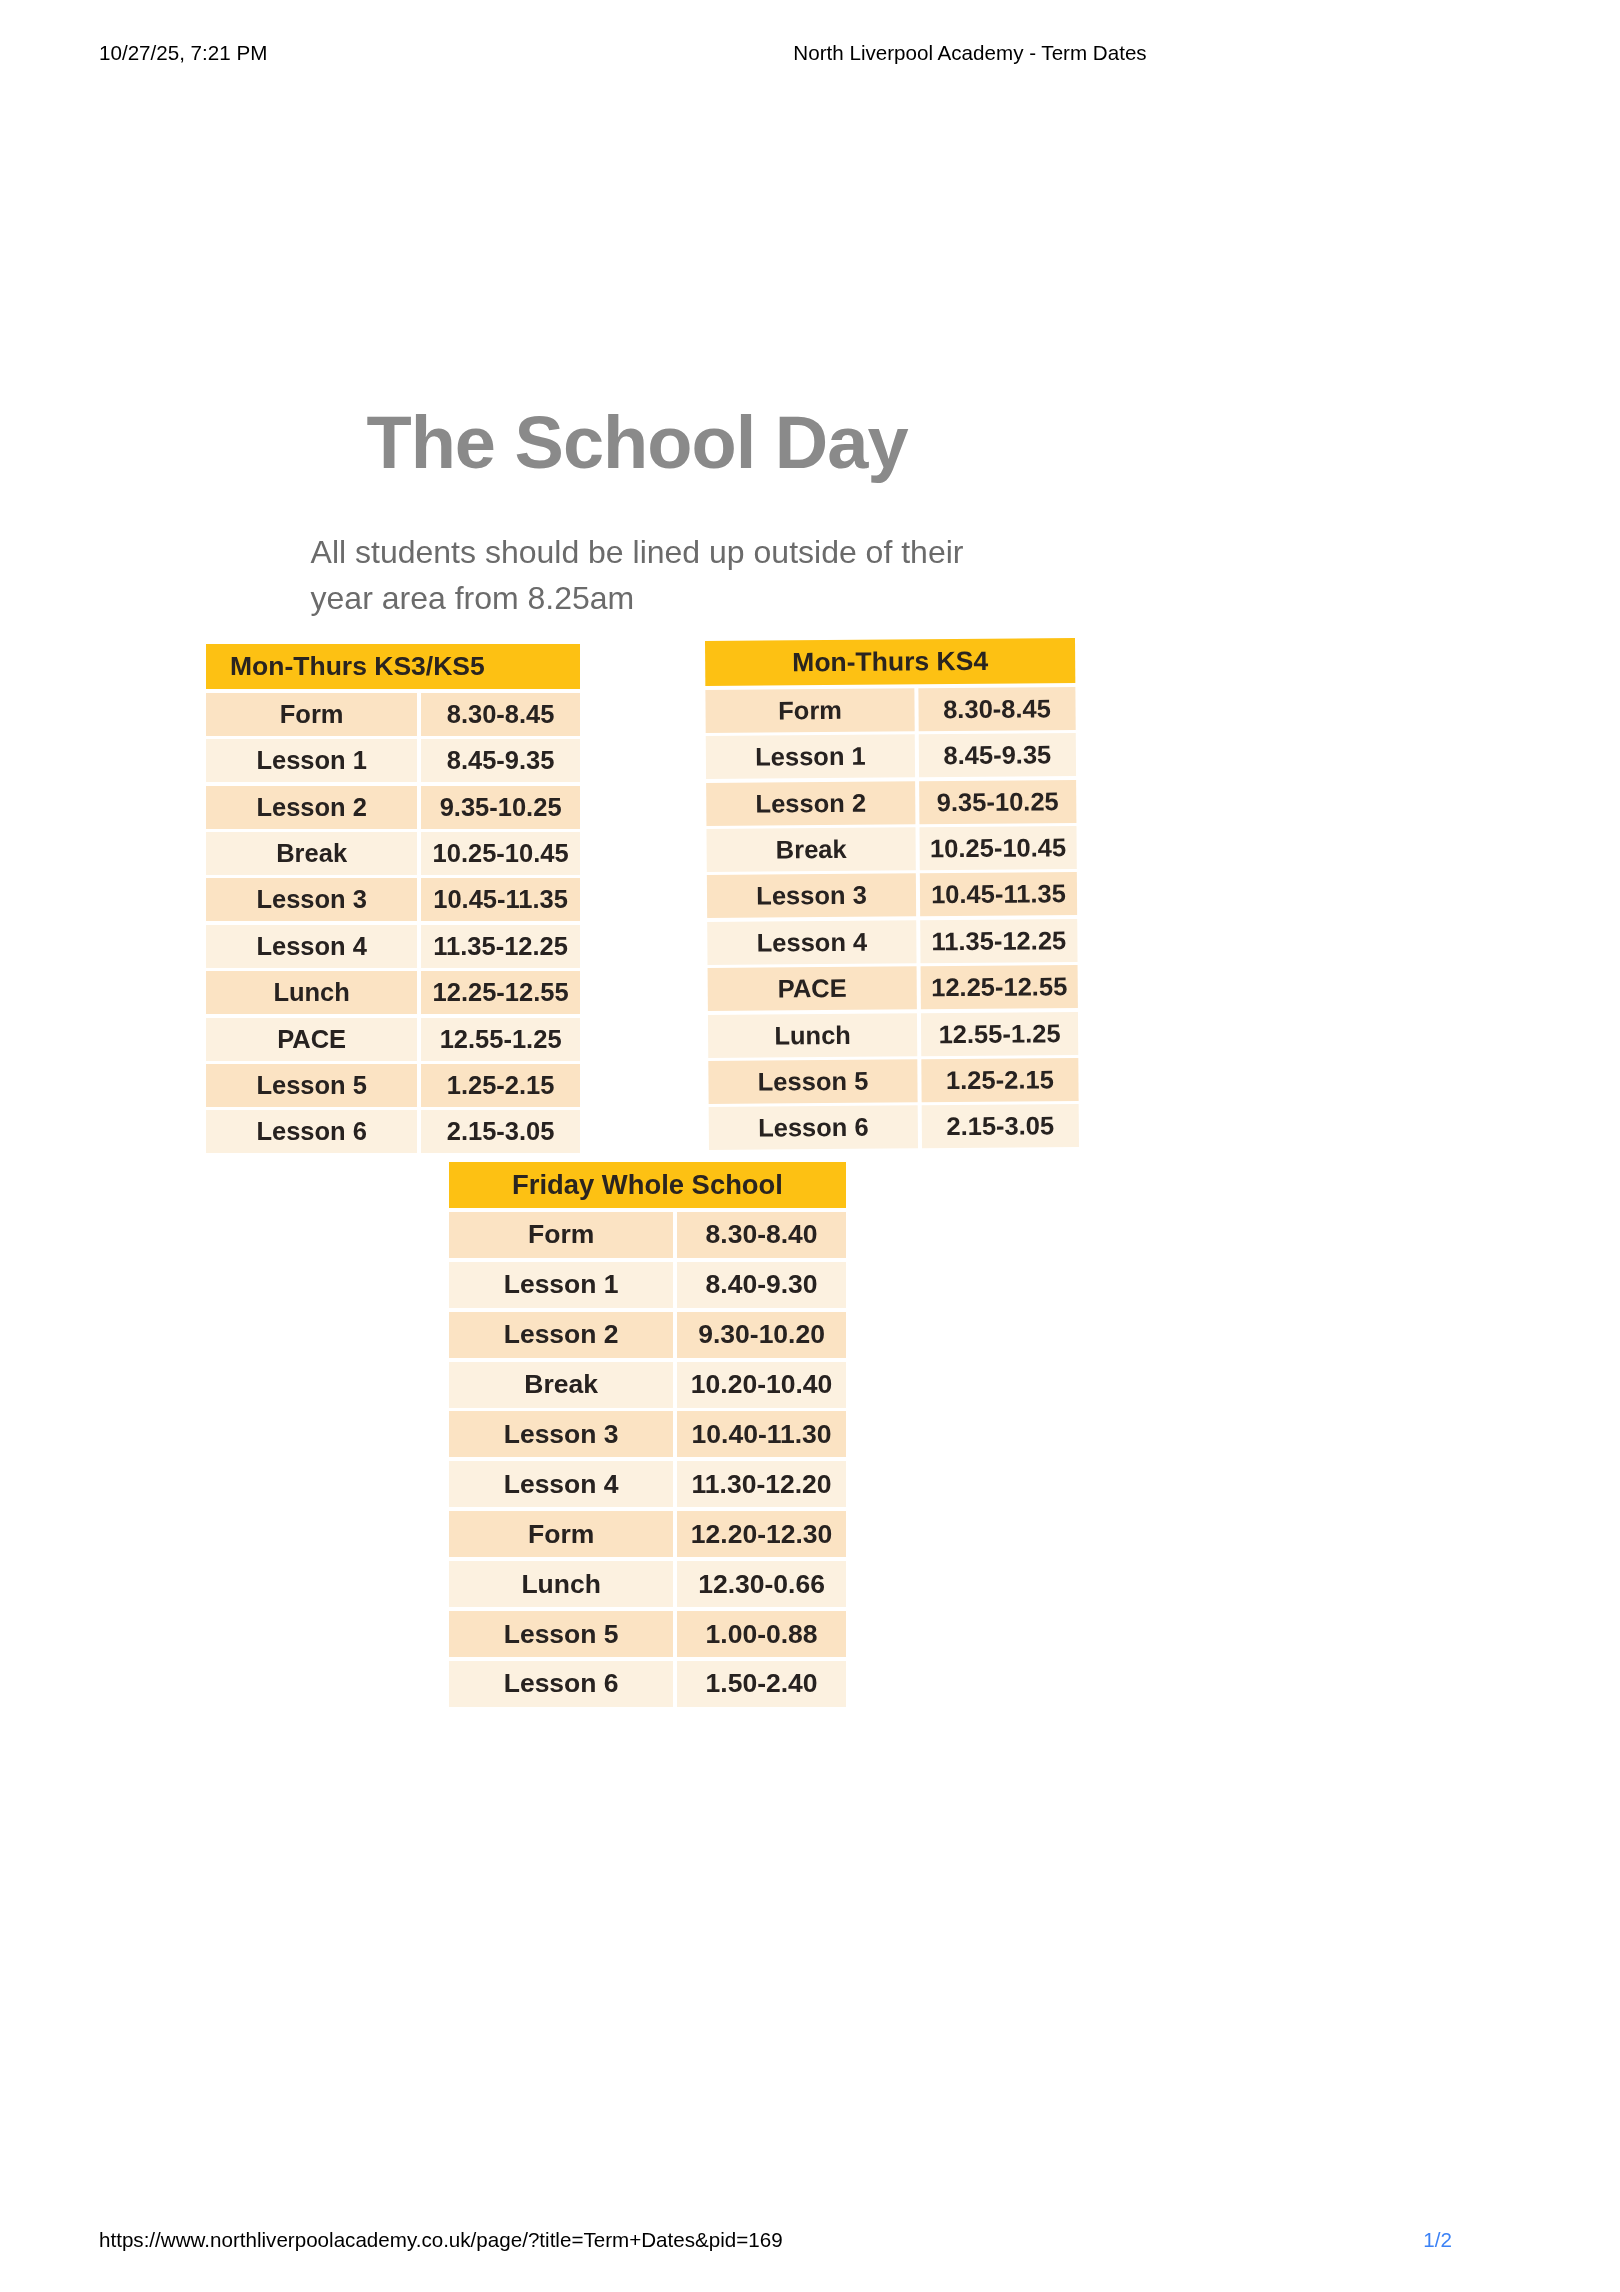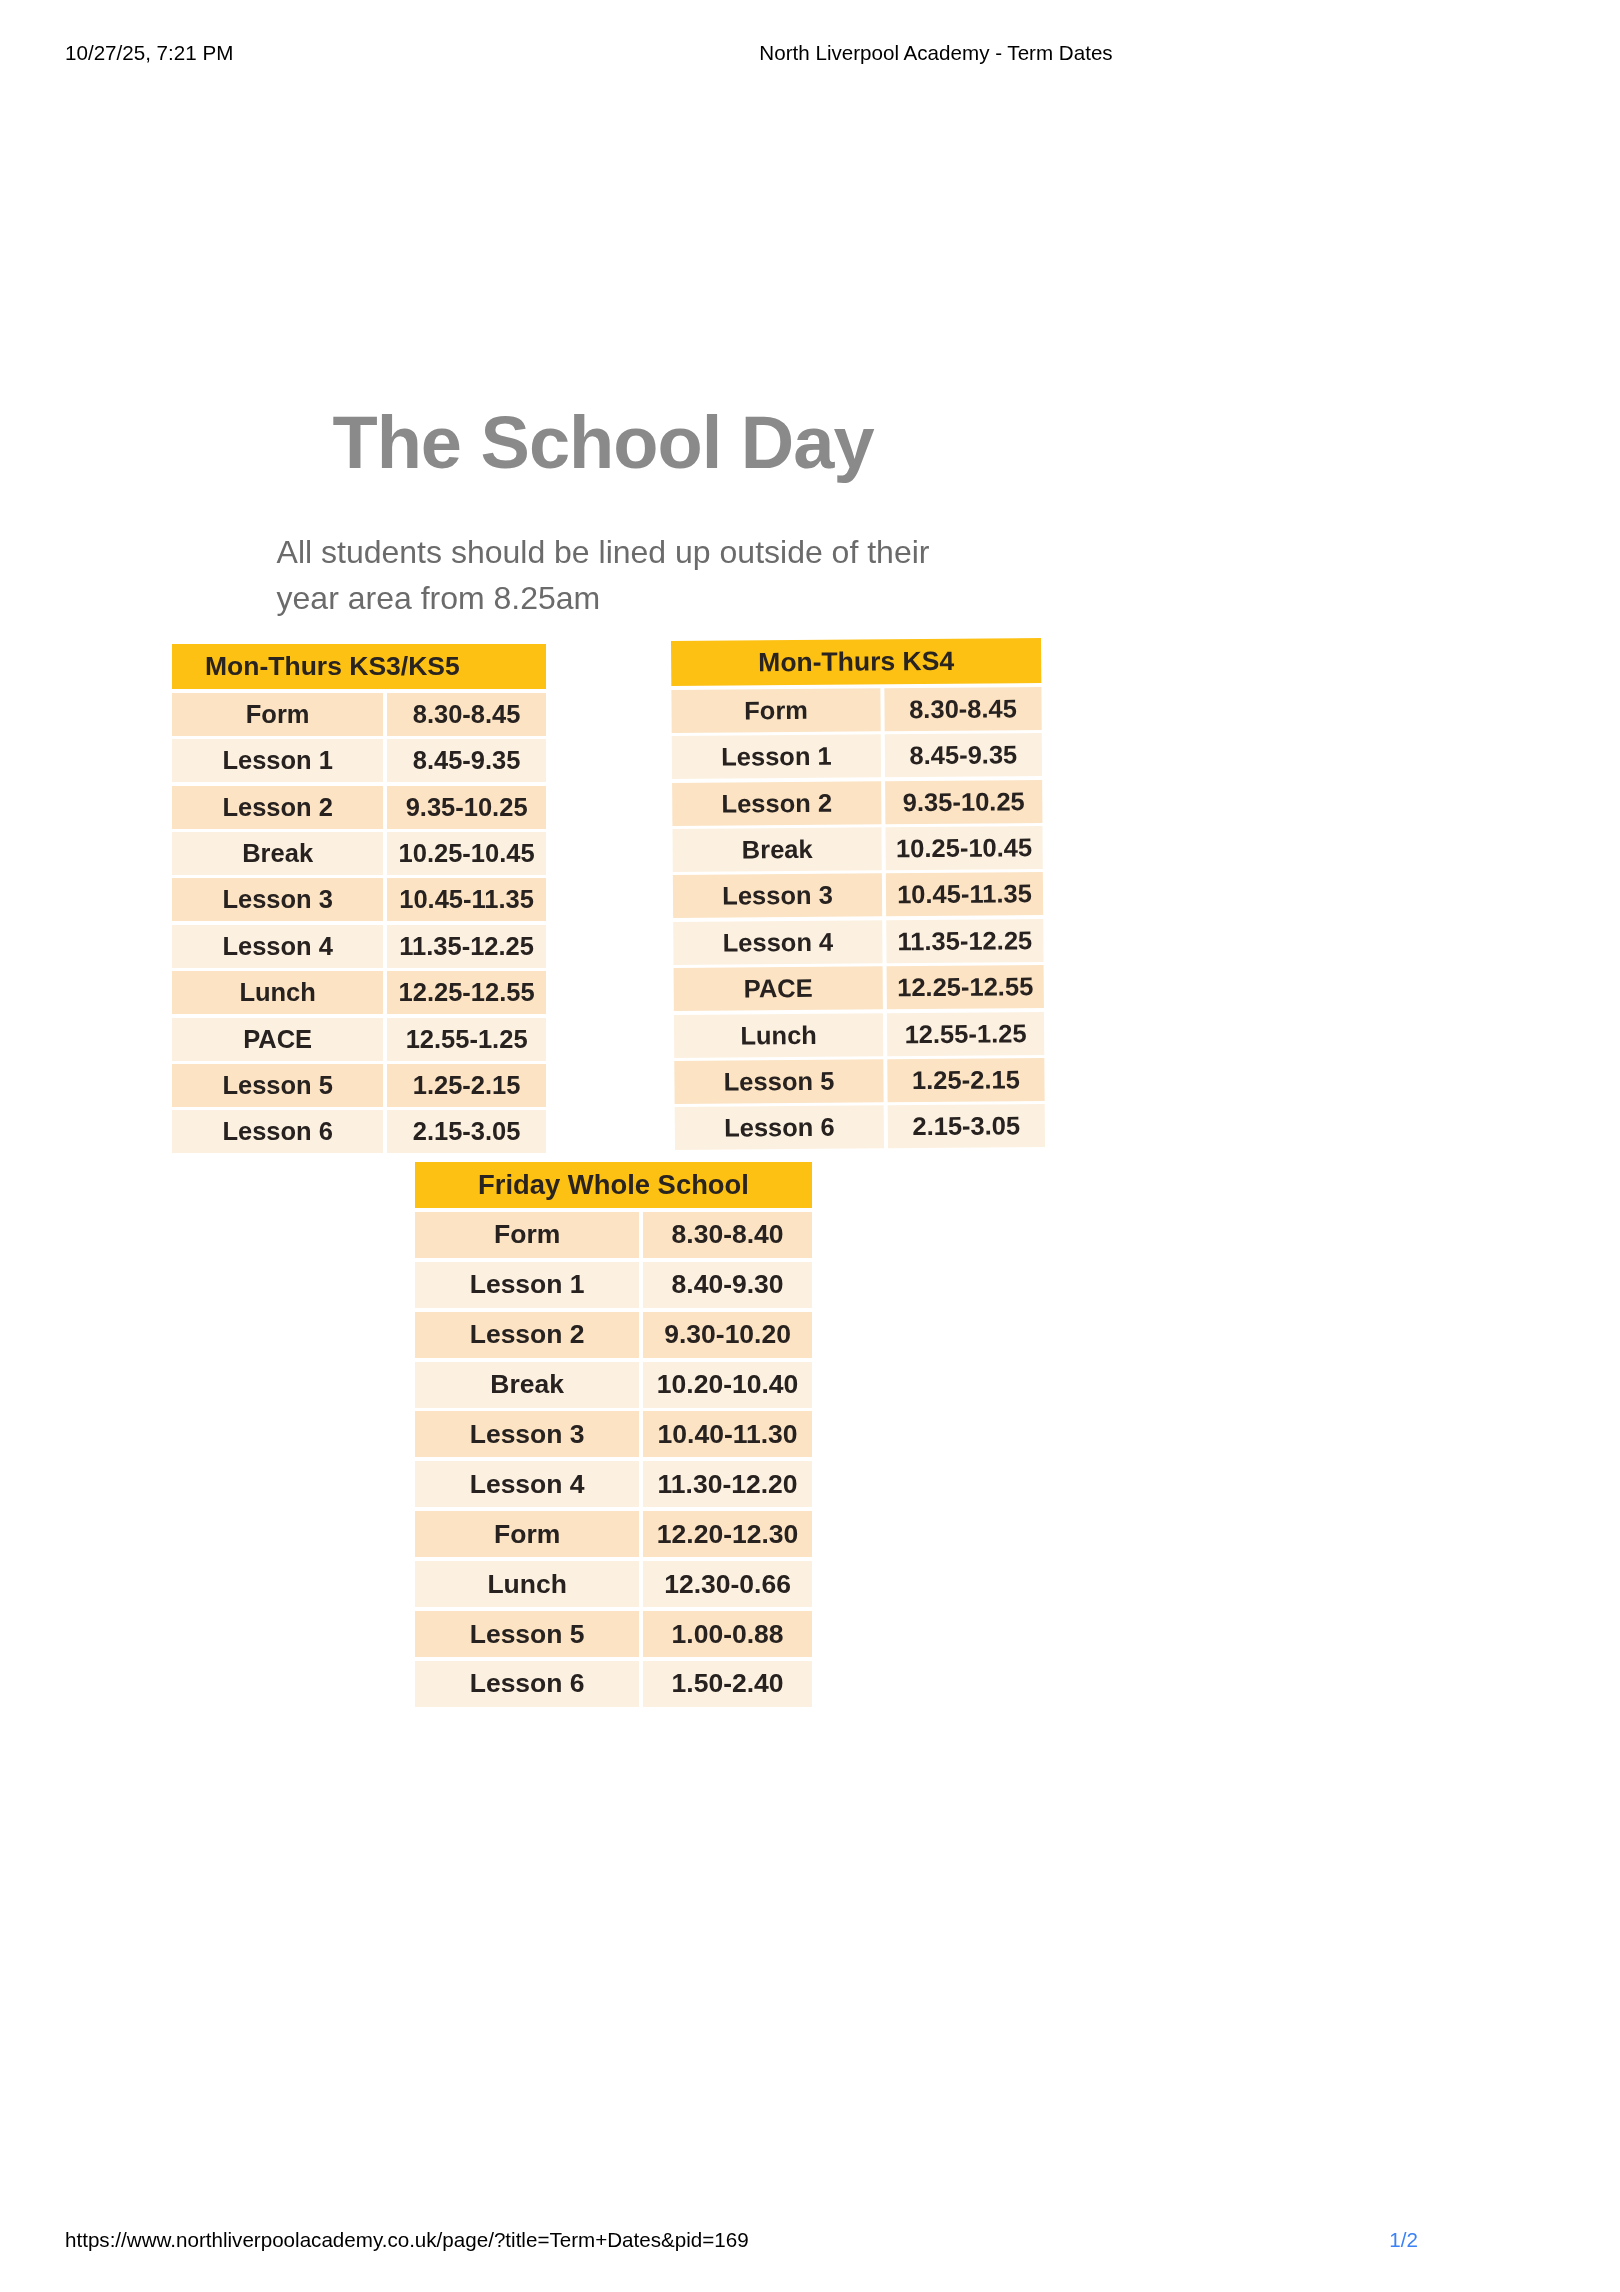--- a/index.html
+++ b/index.html
@@ -3,20 +3,21 @@
 <meta charset="utf-8">
 <style>
   * { margin:0; padding:0; box-sizing:border-box; }
   html,body { background:#ffffff; }
   body { font-family:"Liberation Sans", sans-serif; }
   .page {
     position:relative;
     width:1480px; height:2293px;
     background:#ffffff;
     overflow:hidden;
+    margin-left:34px;
   }
   
   .ph-date {
     position:absolute; left:65px; top:41px;
     font-size:20.6px; color:#000;
   }
   .ph-title {
     position:absolute; left:936px; top:41px;
     transform:translateX(-50%);
     font-size:20.6px; color:#000; white-space:nowrap;
@@ -50,21 +51,21 @@
   .sched-ks4 { left:671px; top:641px;  width:370px;
                transform:rotate(-0.45deg); transform-origin:top left; }
   .sched-fri { left:415px; top:1162px; width:397px; }
 
   .t-header {
     height:45px; margin-bottom:3.9px;
     background:var(--hdr-bg);
     color:#2a2420; font-weight:bold; font-size:26.5px;
     display:flex; align-items:center; justify-content:center;
   }
-  .t-header.align-left { justify-content:flex-start; padding-left:33px; }
+  .t-header.align-left { justify-content:flex-start; padding-left:24px; }
   .sched-fri .t-header { height:46px; font-size:27.4px; }
 
   .trow {
     display:flex; gap:3.9px;
     height:43px; margin-bottom:3.4px;
   }
   .sched-fri .trow { height:46px; margin-bottom:3.9px; }
   .trow .cell {
     display:flex; align-items:center; justify-content:center;
     font-weight:bold; font-size:25.5px; color:#272220;

